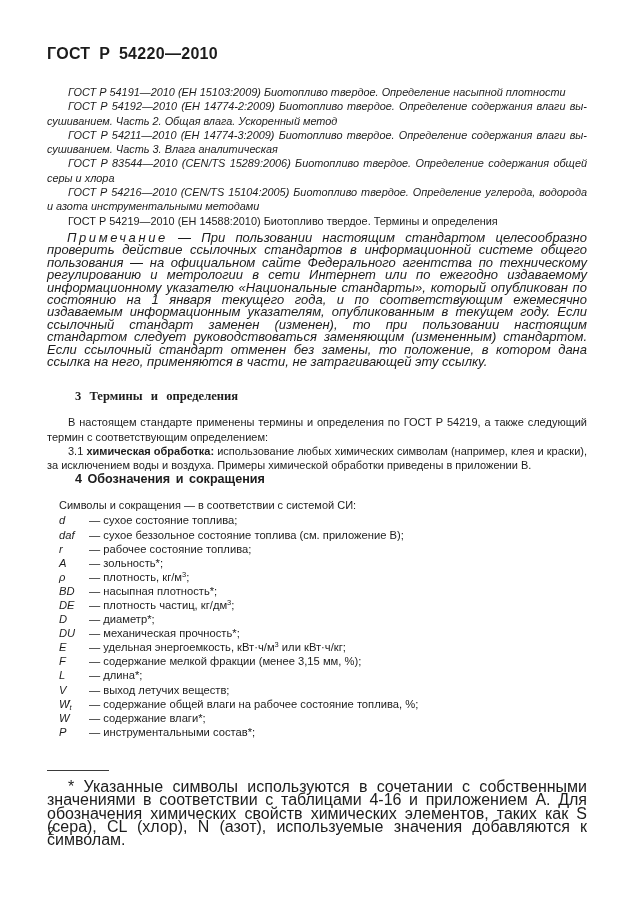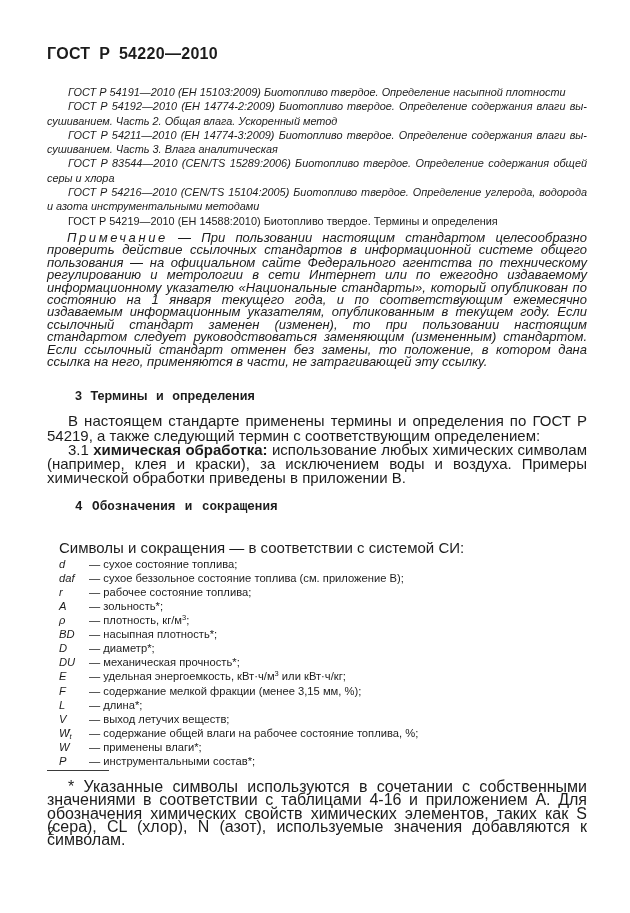--- a/index.html
+++ b/index.html
@@ -40,30 +40,30 @@
     line-height: 12.4px;
     text-align: justify;
     text-indent: 20px;
   }
   .note-label { letter-spacing: 2.6px; }
   .heading {
     font-weight: bold;
     font-size: 12.6px;
     padding-left: 28px;
   }
-  .h3 { margin-top: 21px; word-spacing: 5px; }
-  .h4 { margin-top: 15px; word-spacing: 2px; font-family: Liberation Mono, monospace; }
+  .h3 { margin-top: 21px; word-spacing: 5px; font-family: Liberation Serif, serif; }
+  .h4 { word-spacing: 2px; }
   .body {
-    font-size: 15px;
+    font-size: 11px;
     line-height: 14.2px;
     text-align: justify;
   }
   .ind { text-indent: 21px; }
   .para { margin-top: 11px; }
-  .intro { margin-top: 27px; padding-left: 12px; }
+  .intro { margin-top: 12px; padding-left: 12px; }
   .symlist { margin-top: 1px; }
   .sym-row {
     display: flex;
     padding-left: 12px;
     font-size: 11.2px;
     line-height: 14.1px;
   }
   .sym {
     flex: 0 0 30px;
     font-style: italic;
@@ -146,20 +146,24 @@
       </div>
       <div class="sym-row">
         <span class="sym"><span>ρ</span><sub></sub><sup></sup></span>
         <span class="desc"><span>— плотность, кг/м</span><sup>3</sup><span>;</span></span>
       </div>
       <div class="sym-row">
         <span class="sym"><span>BD</span><sub></sub><sup></sup></span>
         <span class="desc"><span>— насыпная плотность*;</span><sup></sup><span></span></span>
       </div>
       <div class="sym-row">
+        <span class="sym"><span>DE</span><sub></sub><sup></sup></span>
+        <span class="desc"><span>— плотность частиц, кг/дм</span><sup>3</sup><span>;</span></span>
+      </div>
+      <div class="sym-row">
         <span class="sym"><span>D</span><sub></sub><sup></sup></span>
         <span class="desc"><span>— диаметр*;</span><sup></sup><span></span></span>
       </div>
       <div class="sym-row">
         <span class="sym"><span>DU</span><sub></sub><sup></sup></span>
         <span class="desc"><span>— механическая прочность*;</span><sup></sup><span></span></span>
       </div>
       <div class="sym-row">
         <span class="sym"><span>E</span><sub></sub><sup></sup></span>
         <span class="desc"><span>— удельная энергоемкость, кВт·ч/м</span><sup>3</sup><span> или кВт·ч/кг;</span></span>
@@ -175,21 +179,21 @@
       <div class="sym-row">
         <span class="sym"><span>V</span><sub></sub><sup></sup></span>
         <span class="desc"><span>— выход летучих веществ;</span><sup></sup><span></span></span>
       </div>
       <div class="sym-row">
         <span class="sym"><span>W</span><sub>t</sub><sup>r</sup></span>
         <span class="desc"><span>— содержание общей влаги на рабочее состояние топлива, %;</span><sup></sup><span></span></span>
       </div>
       <div class="sym-row">
         <span class="sym"><span>W</span><sub></sub><sup></sup></span>
-        <span class="desc"><span>— применены влаги*;</span><sup></sup><span></span></span>
+        <span class="desc"><span>— содержание влаги*;</span><sup></sup><span></span></span>
       </div>
       <div class="sym-row">
         <span class="sym"><span>P</span><sub></sub><sup></sup></span>
         <span class="desc"><span>— инструментальными состав*;</span><sup></sup><span></span></span>
       </div>
     </div>
 
   </div>
 
   <div class="footnote-area">

